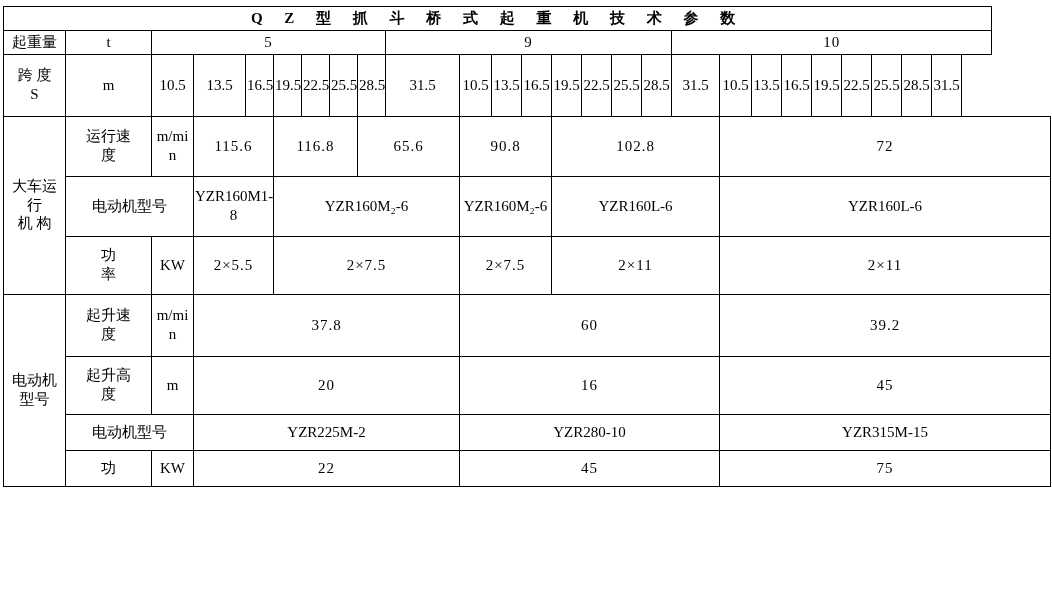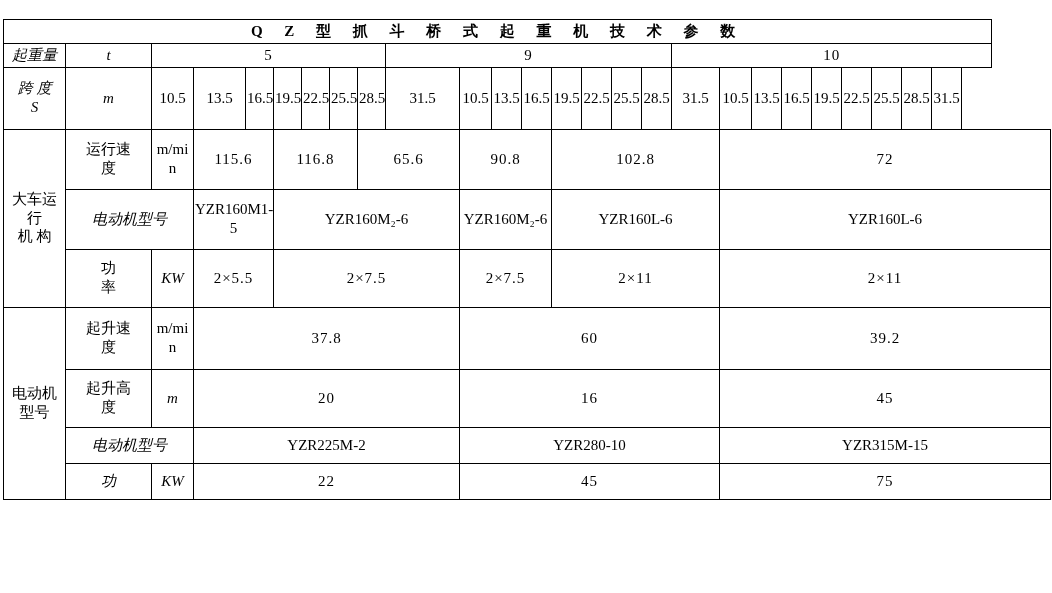--- a/index.html
+++ b/index.html
@@ -17,41 +17,40 @@
   .sheet {
     width: 1052px;
     height: 593px;
     position: relative;
     box-sizing: border-box;
   }
   table.spec {
     border-collapse: collapse;
     table-layout: fixed;
     width: 1048px;
-    margin: 19px 3px 0 3px;
+    margin: 6px 3px 0 3px;
   }
   table.spec td {
     border: 1px solid #000000;
     text-align: center;
     vertical-align: middle;
     font-size: 15px;
     line-height: 1.25;
     padding: 2px 1px;
     font-family: "Liberation Serif", serif;
   }
   .title-cell {
     font-size: 25px;
     letter-spacing: 9px;
     font-weight: bold;
     padding: 8px 0 9px 0;
     font-family: "Liberation Serif", serif;
   }
   .r-head {
     font-size: 16px;
-    font-style: italic;
   }
   .small-span {
     font-size: 14px;
     line-height: 1.15;
   }
   .tiny {
     font-size: 13px;
     line-height: 1.1;
   }
   .vert-label {
@@ -165,21 +164,21 @@
       <td class="num" colspan="2">115.6</td>
       <td class="num" colspan="3">116.8</td>
       <td class="num" colspan="2">65.6</td>
       <td class="num" colspan="3">90.8</td>
       <td class="num" colspan="5">102.8</td>
       <td class="num" colspan="10">72</td>
     </tr>
 
     <tr style="height:60px">
       <td class="r-head" colspan="2">电动机型号</td>
-      <td class="mono-ish" colspan="2">YZR160M1-5</td>
+      <td class="mono-ish" colspan="2">YZR160M1-8</td>
       <td class="mono-ish" colspan="5">YZR160M₂-6</td>
       <td class="mono-ish" colspan="3">YZR160M₂-6</td>
       <td class="mono-ish" colspan="5">YZR160L-6</td>
       <td class="mono-ish" colspan="10">YZR160L-6</td>
     </tr>
 
     <tr style="height:58px">
       <td class="small-span">
         <div>功</div>
         <div>率</div>

